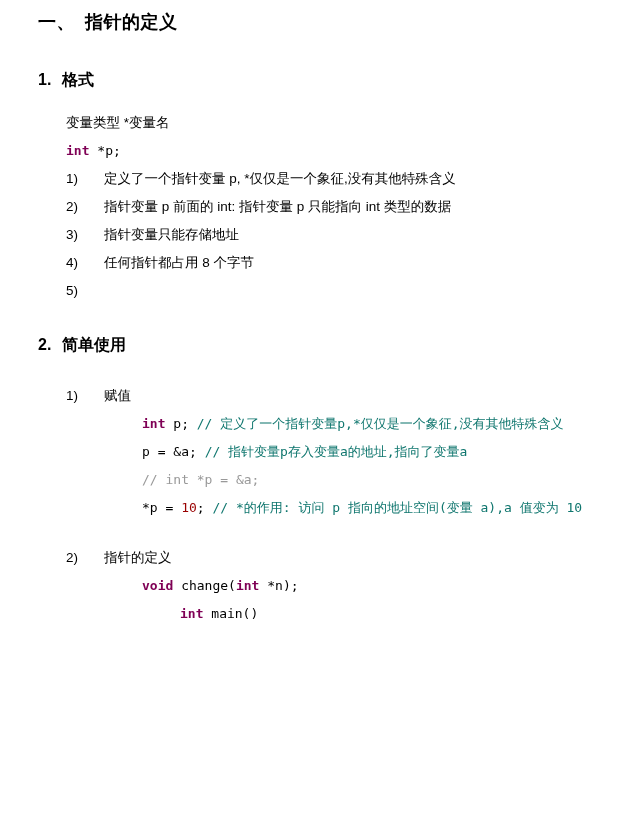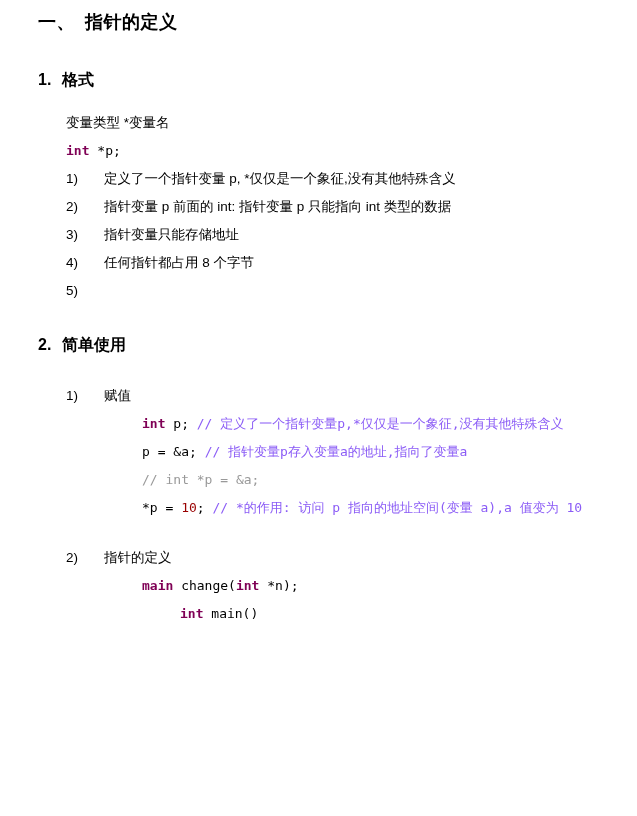--- a/index.html
+++ b/index.html
@@ -55,21 +55,21 @@
   }
   .code {
     font-family: "DejaVu Sans Mono", "Liberation Mono", monospace;
     font-size: 13px;
     line-height: 28px;
     color: #000;
   }
   .kw { color: #7f0055; font-weight: bold; }
   .num-lit { color: #990000; }
   .cmt { color: #999999; }
-  .cmt-dark { color: #8b5cf6; }
+  .cmt-dark { color: #0f766e; }
 
   ol.list {
     list-style: none;
     margin: 0;
     padding: 0;
   }
   ol.list > li {
     position: relative;
     padding-left: 38px;
     font-size: 13.5px;
@@ -144,20 +144,20 @@
           <div class="code nowrap"><span class="kw">int</span><span> p; </span><span class="cmt-dark">// 定义了一个指针变量p,*仅仅是一个象征,没有其他特殊含义</span></div>
           <div class="code nowrap"><span>p = &amp;a; </span><span class="cmt-dark">// 指针变量p存入变量a的地址,指向了变量a</span></div>
           <div class="code nowrap"><span class="cmt">// int *p = &amp;a;</span></div>
           <div class="code nowrap"><span>*p = </span><span class="num-lit">10</span><span>; </span><span class="cmt-dark">// *的作用: 访问 p 指向的地址空间(变量 a),a 值变为 10</span></div>
         </div>
       </li>
       <li style="margin-top:22px;">
         <span class="marker">2)</span>
         <span>指针的定义</span>
         <div class="sub-code">
-          <div class="code nowrap"><span class="kw">main</span><span> change(</span><span class="kw">int</span><span> *n);</span></div>
+          <div class="code nowrap"><span class="kw">void</span><span> change(</span><span class="kw">int</span><span> *n);</span></div>
           <div class="code nowrap indent-1"><span class="kw">int</span><span> main()</span></div>
         </div>
       </li>
     </ol>
   </div>
 
 </div>
 
 </body></html>

